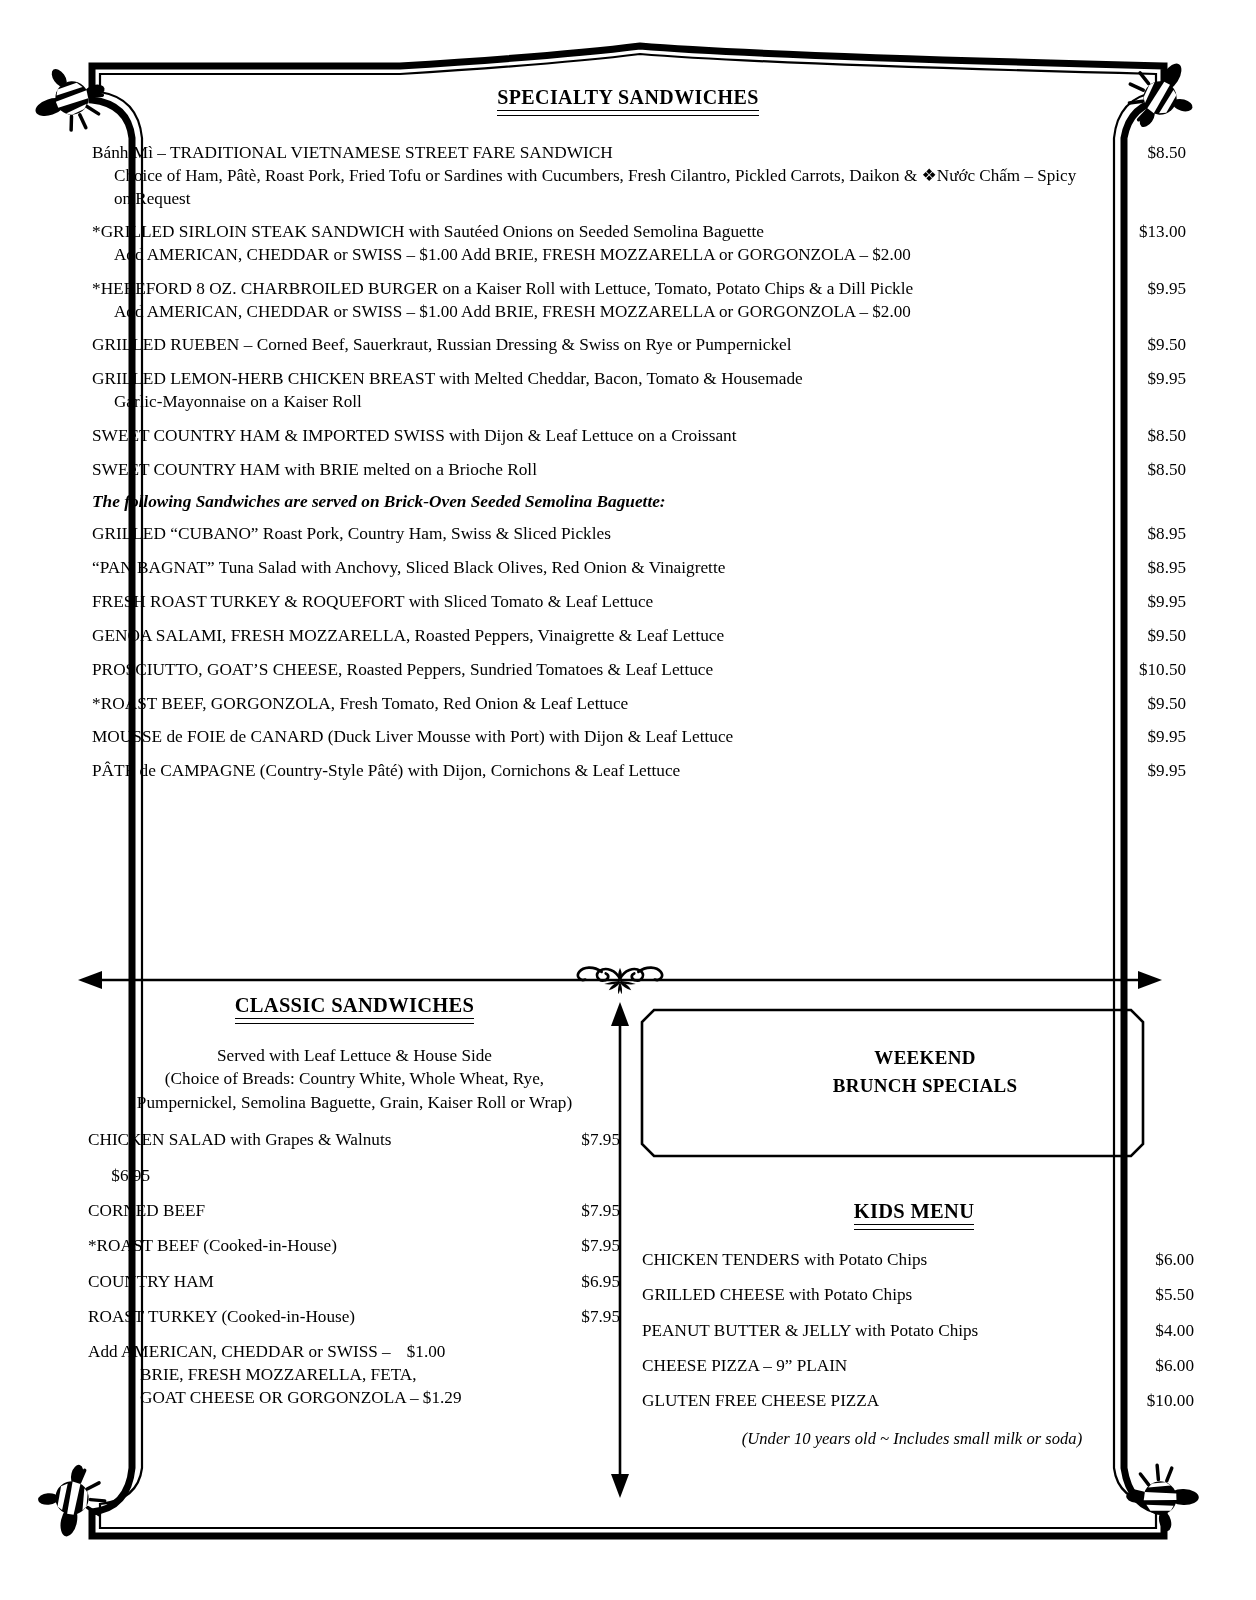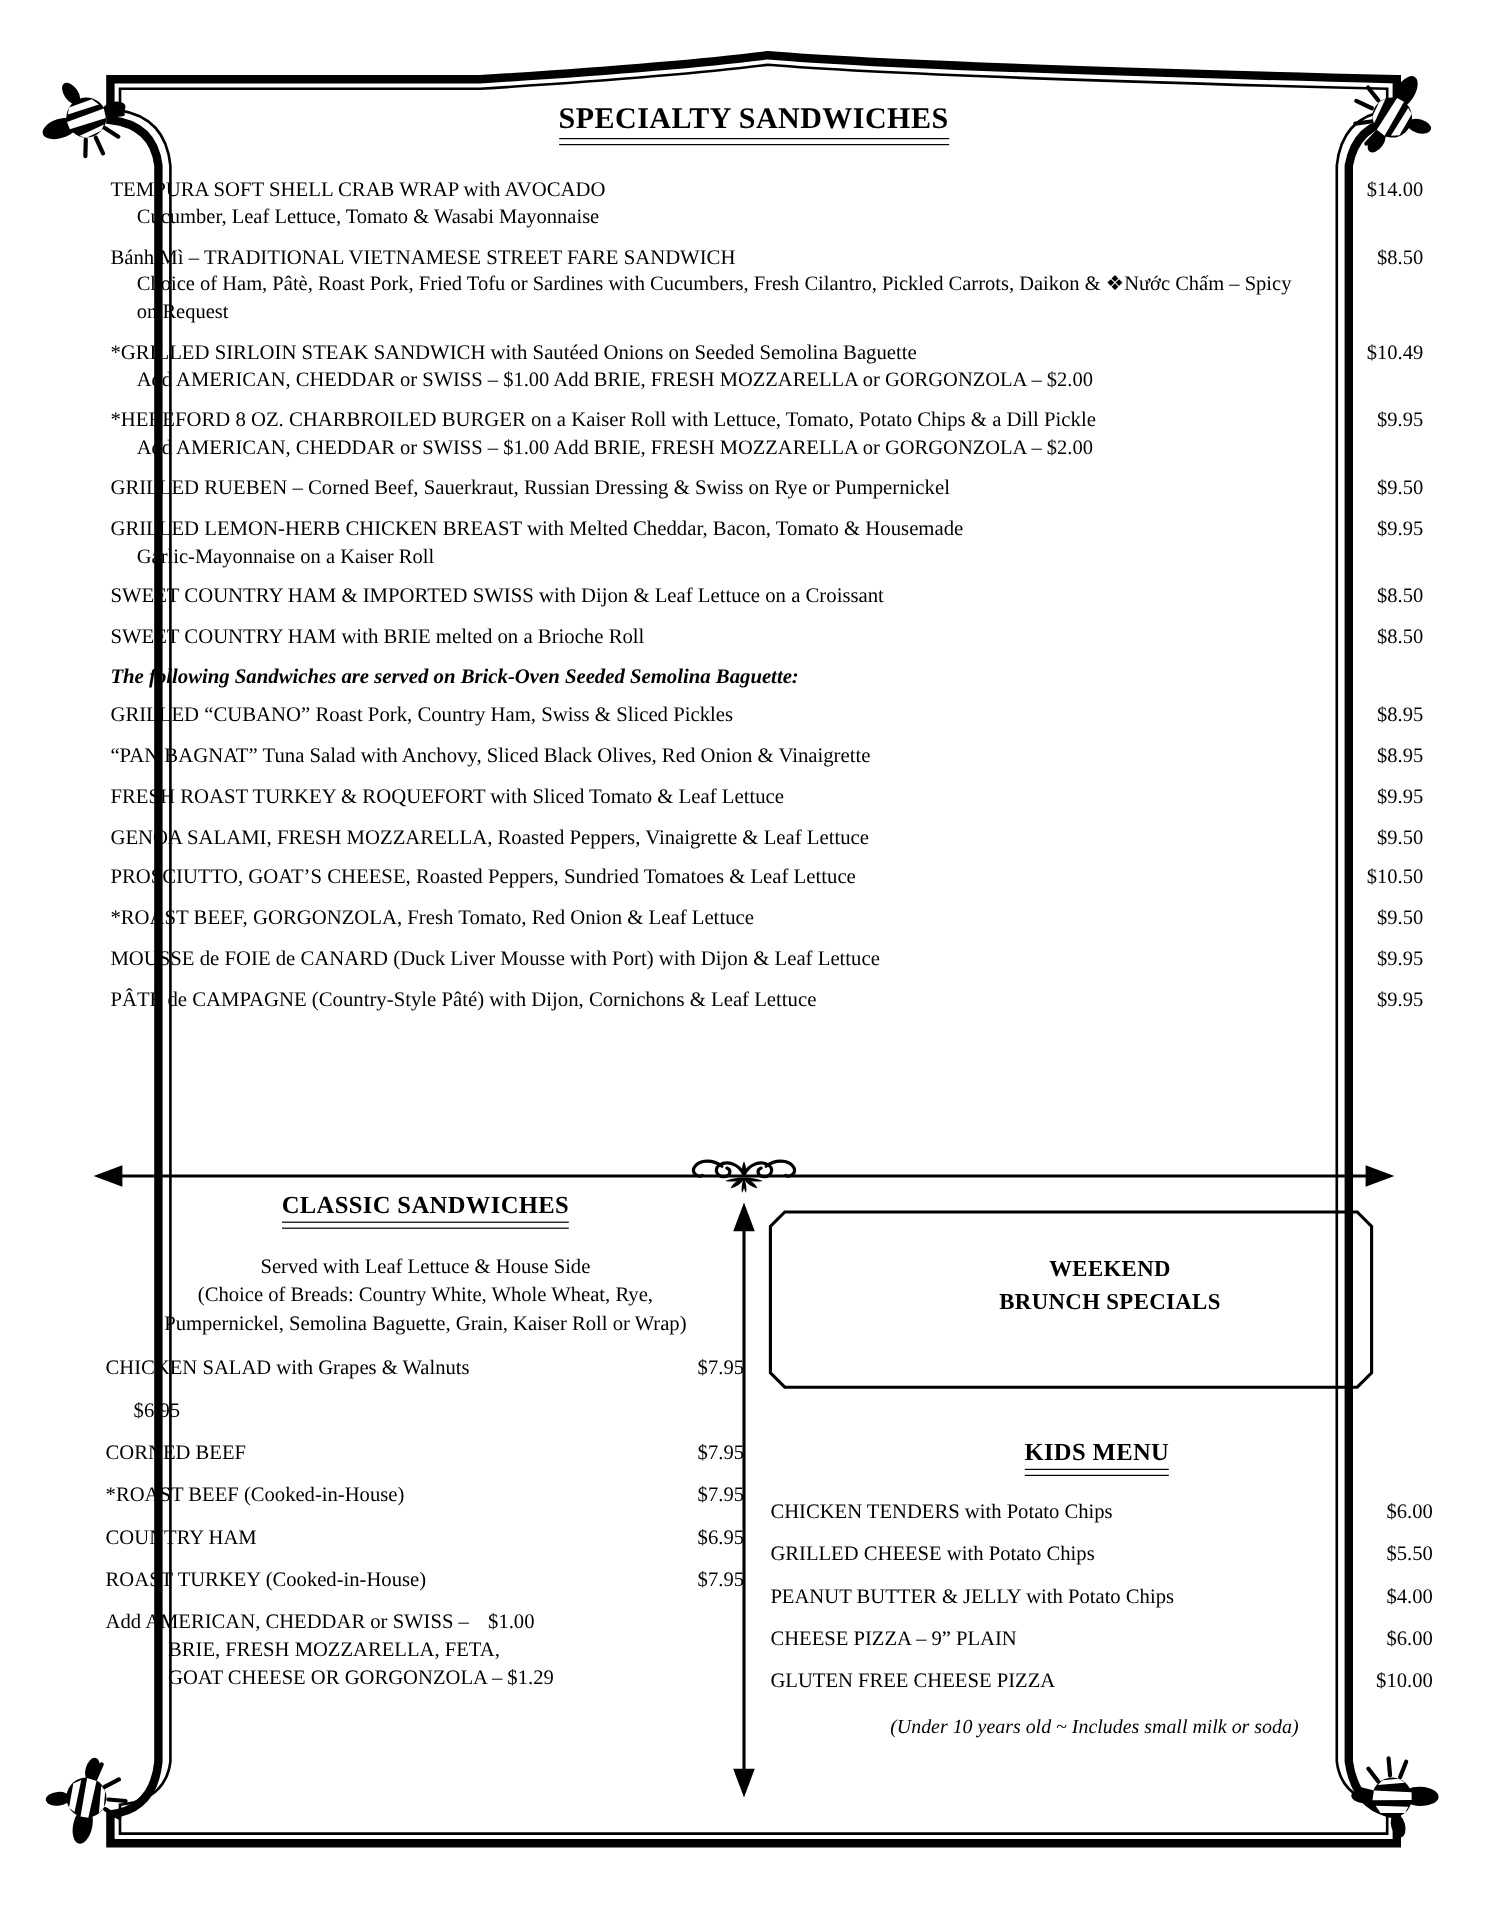--- a/index.html
+++ b/index.html
@@ -35,21 +35,21 @@
     left: 62px;
     top: 86px;
     width: 1132px;
     height: 1420px;
   }
 
   
   .section-heading {
     text-align: center;
     font-weight: bold;
-    font-size: 25px;
+    font-size: 20px;
     letter-spacing: 0.4px;
     display: block;
   }
   .heading-wrap { text-align: center; }
   .heading-inner {
     display: inline-block;
     position: relative;
     padding-bottom: 7px;
   }
   .heading-inner::after {
@@ -314,40 +314,33 @@
   </svg>
 
   <div class="content">
 
     <div class="heading-wrap">
       <span class="heading-inner section-heading">SPECIALTY SANDWICHES</span>
     </div>
 
     <div class="specialty">
 
-      <div class="sp-item">
-        <div class="sp-row">
-          <span class="sp-name">TEMPURA SOFT SHELL CRAB WRAP with AVOCADO</span>
-          <span class="sp-price">$14.00</span>
-        </div>
-        <div class="sp-sub">Cucumber, Leaf Lettuce, Tomato &amp; Wasabi Mayonnaise</div>
-      </div>
 
       <div class="sp-item">
         <div class="sp-row">
           <span class="sp-name">Bánh Mì – TRADITIONAL VIETNAMESE STREET FARE SANDWICH</span>
           <span class="sp-price">$8.50</span>
         </div>
         <div class="sp-sub">Choice of Ham, Pâtè, Roast Pork, Fried Tofu or Sardines with Cucumbers, Fresh Cilantro, Pickled Carrots, Daikon &amp; ❖Nước Chấm – Spicy on Request</div>
       </div>
 
       <div class="sp-item">
         <div class="sp-row">
           <span class="sp-name">*GRILLED SIRLOIN STEAK SANDWICH with Sautéed Onions on Seeded Semolina Baguette</span>
-          <span class="sp-price">$10.49</span>
+          <span class="sp-price">$13.00</span>
         </div>
         <div class="sp-sub">Add AMERICAN, CHEDDAR or SWISS – $1.00  Add BRIE, FRESH MOZZARELLA or GORGONZOLA – $2.00</div>
       </div>
 
       <div class="sp-item">
         <div class="sp-row">
           <span class="sp-name">*HEREFORD 8 OZ. CHARBROILED BURGER on a Kaiser Roll with Lettuce, Tomato, Potato Chips &amp; a Dill Pickle</span>
           <span class="sp-price">$9.95</span>
         </div>
         <div class="sp-sub">Add AMERICAN, CHEDDAR or SWISS – $1.00  Add BRIE, FRESH MOZZARELLA or GORGONZOLA – $2.00</div>

